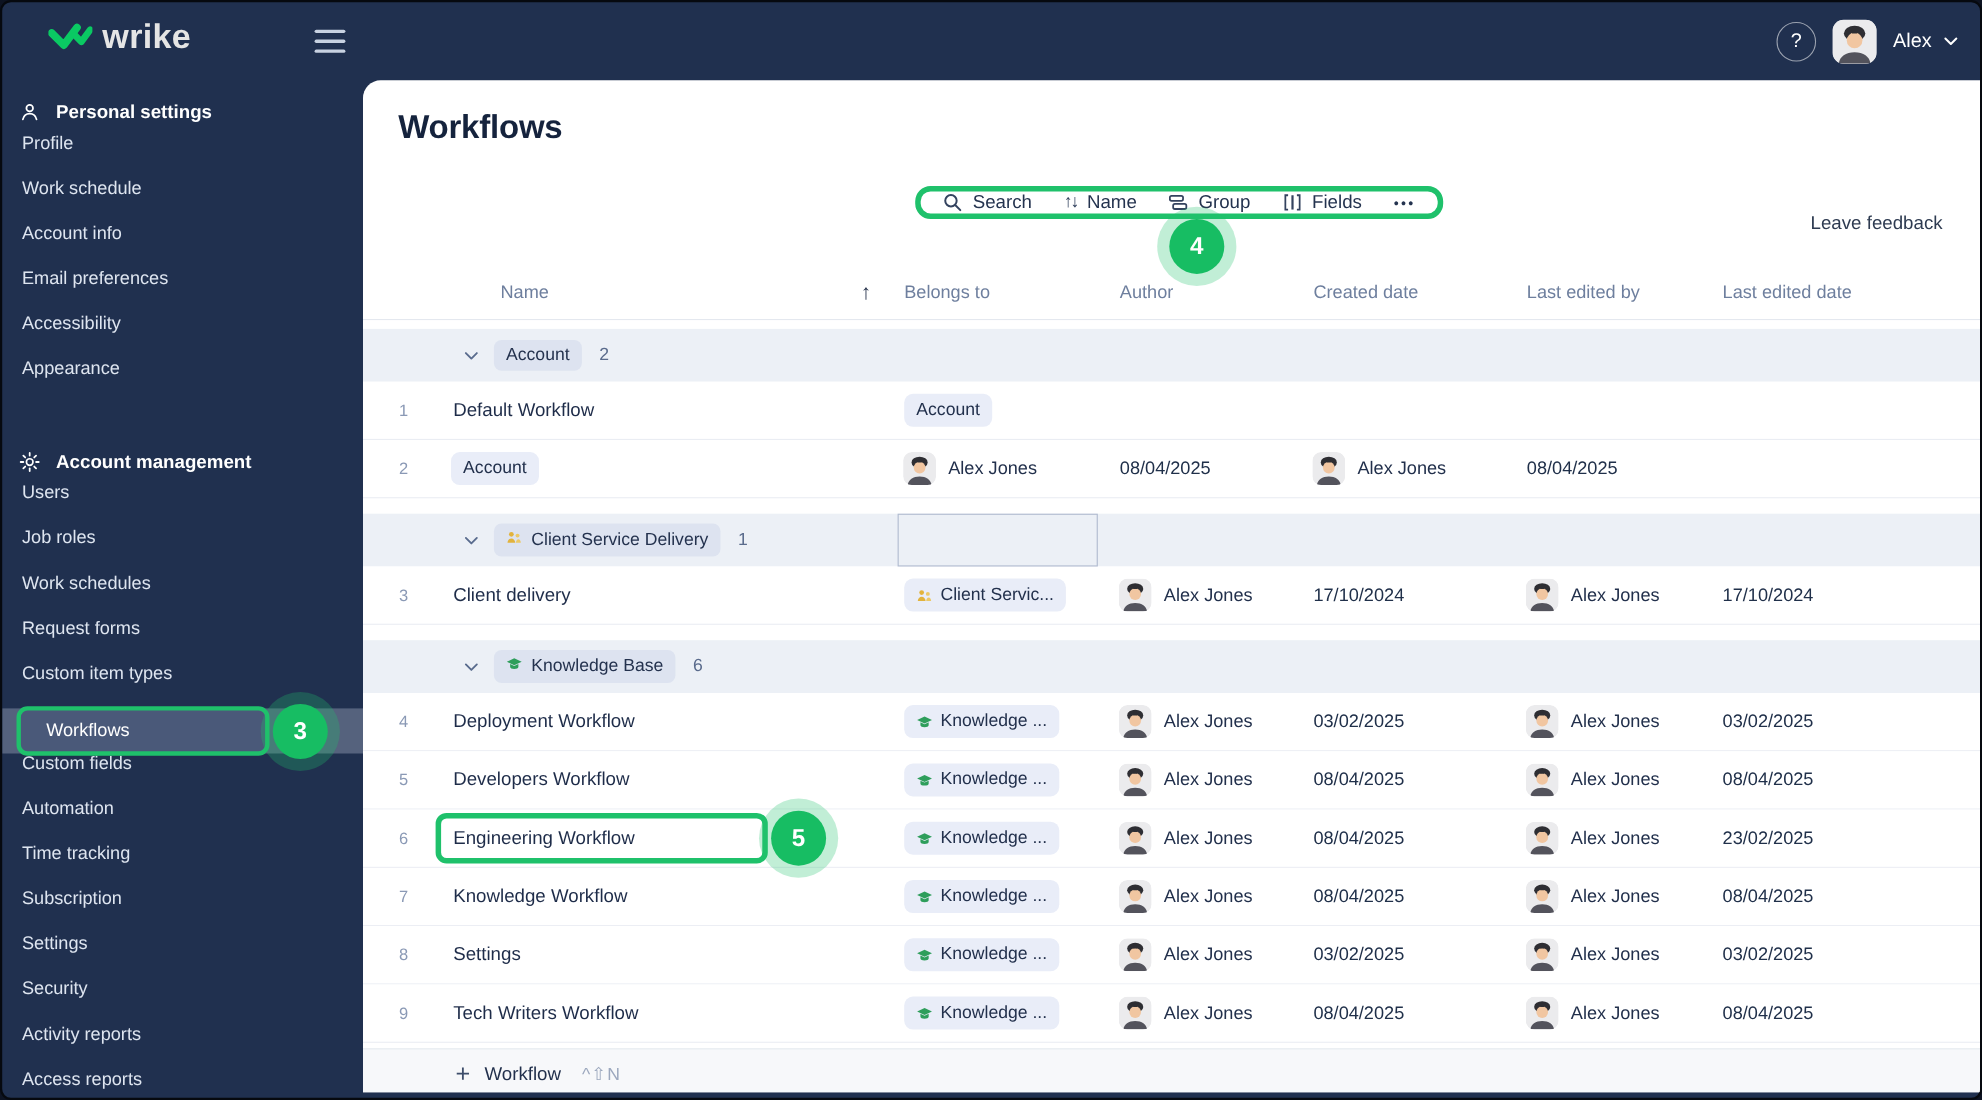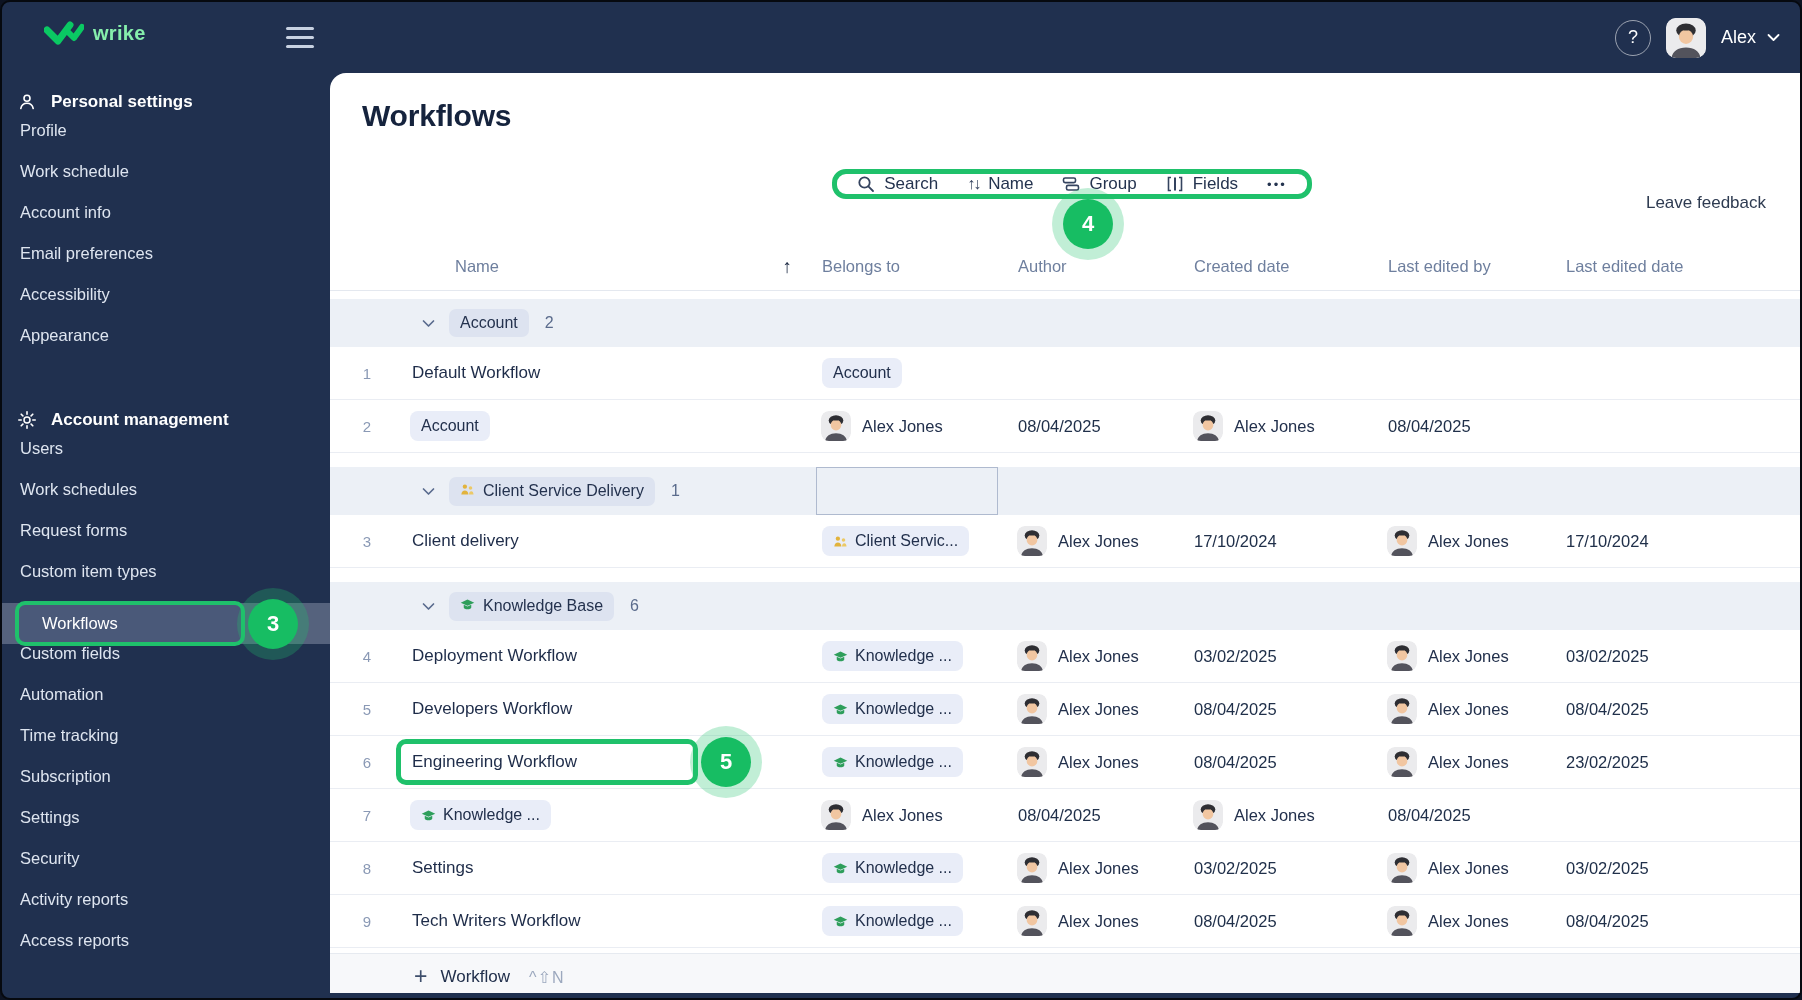--- a/index.html
+++ b/index.html
@@ -3,21 +3,21 @@
 <meta charset="utf-8">
 <style>
   html,body{margin:0;padding:0;background:#0d1322;}
   .window{position:relative;width:1802px;height:1000px;box-sizing:border-box;border:2px solid #06090f;
     border-radius:10px;overflow:hidden;background:#20304F;
     font-family:"Liberation Sans","DejaVu Sans",sans-serif;-webkit-font-smoothing:antialiased;}
 
   
   .topbar{position:absolute;top:0;left:0;right:0;height:71px;}
   .logo{position:absolute;left:42px;top:16px;display:flex;align-items:center;gap:9px;cursor:pointer;}
-  .logo-text{color:#86efac;font-size:20px;font-weight:700;letter-spacing:.3px;line-height:1;margin-top:-2px;}
+  .logo-text{color:#e5e5e5;font-size:31px;font-weight:700;letter-spacing:.3px;line-height:1;margin-top:-2px;}
   .hamburger{position:absolute;left:284px;top:25px;width:28px;height:21px;display:flex;flex-direction:column;justify-content:space-between;cursor:pointer;}
   .hamburger div{height:3.2px;background:#C7D1E1;border-radius:2px;}
   .topbar-right{position:absolute;right:20px;top:0;height:71px;display:flex;align-items:center;gap:15px;}
   .help{width:36px;height:36px;box-sizing:border-box;border:1.5px solid rgba(255,255,255,.55);border-radius:50%;
     color:#fff;display:flex;align-items:center;justify-content:center;font-size:18px;cursor:pointer;}
   .tb-avatar{width:40px;height:40px;border-radius:10px;overflow:hidden;background:#ECECEE;flex:none;}
   .tb-avatar svg{width:40px;height:40px;display:block;}
   .user-name{color:#fff;font-size:18px;}
   .user-chevron{margin-left:-4px;display:flex;align-items:center;}
 
@@ -175,20 +175,23 @@
                   <line x1="4.2" y1="15.8" x2="5.9" y2="14.1"></line>
                   <line x1="14.1" y1="5.9" x2="15.8" y2="4.2"></line>
                 </g>
               </svg>
             </span>
       <span class="sb-title-txt">Account management</span>
     </div>
     <div class="sb-items">
             <div class="sb-item">
               <span class="sb-item-txt">Users</span>
+            </div>
+            <div class="sb-item">
+              <span class="sb-item-txt">Job roles</span>
             </div>
             <div class="sb-item">
               <span class="sb-item-txt">Work schedules</span>
             </div>
             <div class="sb-item">
               <span class="sb-item-txt">Request forms</span>
             </div>
             <div class="sb-item">
               <span class="sb-item-txt">Custom item types</span>
             </div>
@@ -558,20 +561,23 @@
                 <path d="M14 7h4v3h-4z" fill="#2E2E33"></path>
                 <path d="M4.5 32c.5-5.4 5.2-8.4 11.5-8.4S27 26.6 27.5 32z" fill="#53535C"></path>
               </svg>
             </span>
             <span class="person-name">Alex Jones</span>
           </div>
     <div class="c-date c-edited">23/02/2025</div>
   </div>
         <div class="trow grid">
     <div class="c-num">7</div>
+    <div class="c-name">
+            <span class="name-txt">Knowledge Workflow</span>
+          </div>
     <div class="c-belongs">
       <span class="badge">
         <span class="badge-ic">
                 <svg width="15" height="15" viewBox="0 0 16 16">
                   <path d="M8 2.6 L15.2 6 L8 9.4 L0.8 6 Z" fill="#2E9E5B"></path>
                   <path d="M4 8.2 v2.9 c0 1.1 1.8 1.9 4 1.9 s4 -.8 4 -1.9 V8.2 L8 10.1 Z" fill="#2E9E5B"></path>
                 </svg>
               </span>
         <span class="badge-txt">Knowledge ...</span>
       </span>

